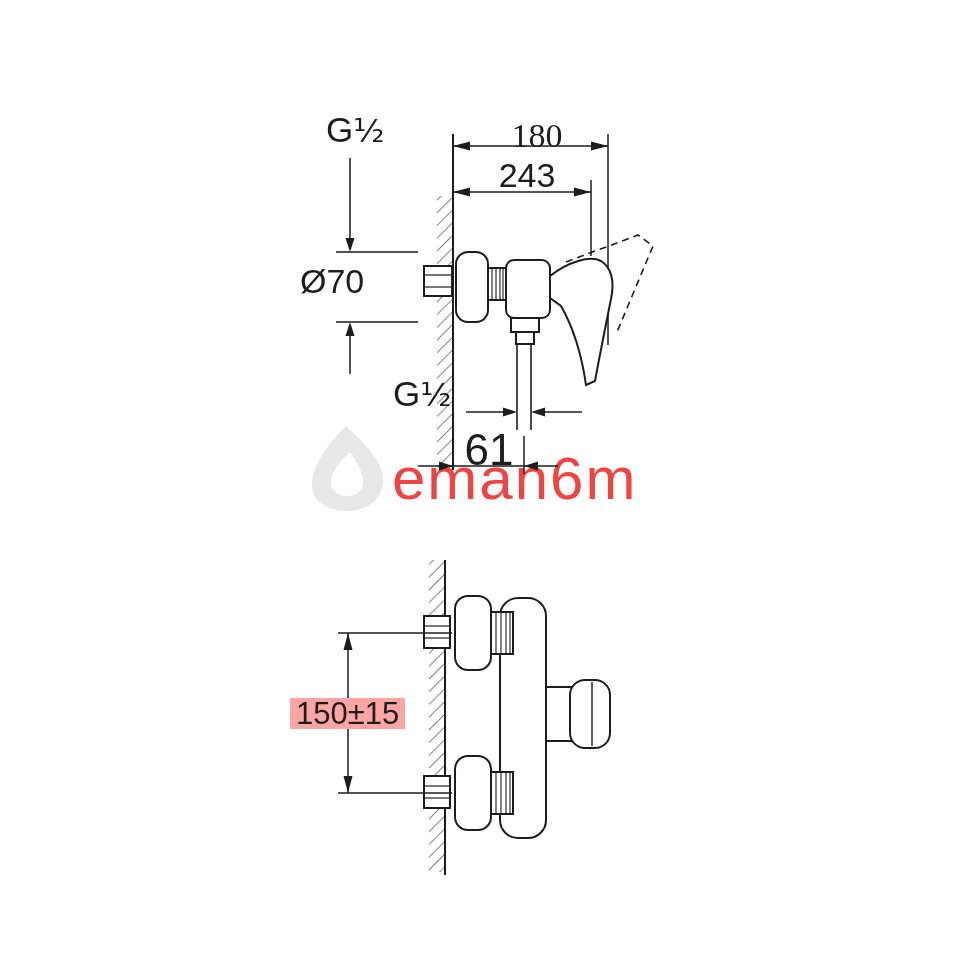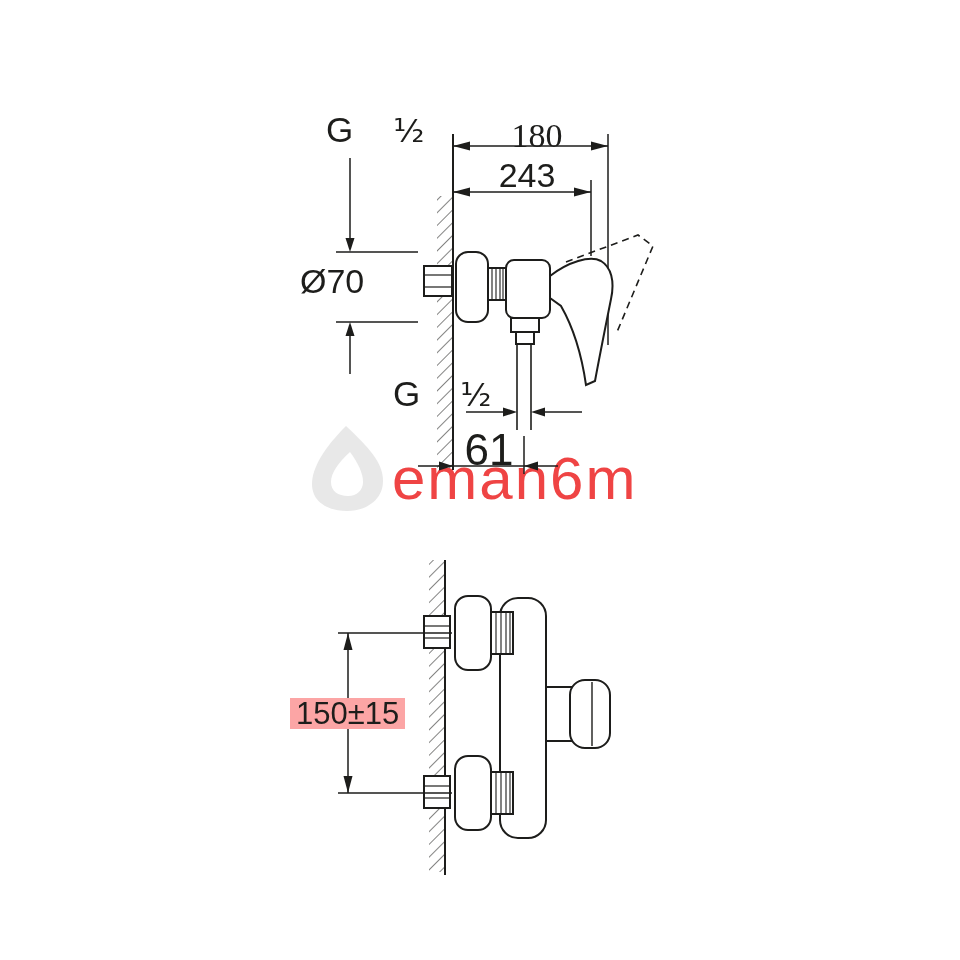--- a/index.html
+++ b/index.html
@@ -30,21 +30,20 @@
   .dim {
     font-size: 34px;
     text-align: center;
   }
   .thread {
     font-size: 35px;
   }
   .thread .frac {
     font-family: "DejaVu Sans", sans-serif;
     font-size: 0.92em;
-    margin-left: 40px;
   }
   .wm-text {
     position: absolute;
     left: 392px;
     top: 444px;
     font-size: 60px;
     letter-spacing: 2px;
     color: #ef4444;
     font-family: "Liberation Sans", sans-serif;
     white-space: nowrap;

